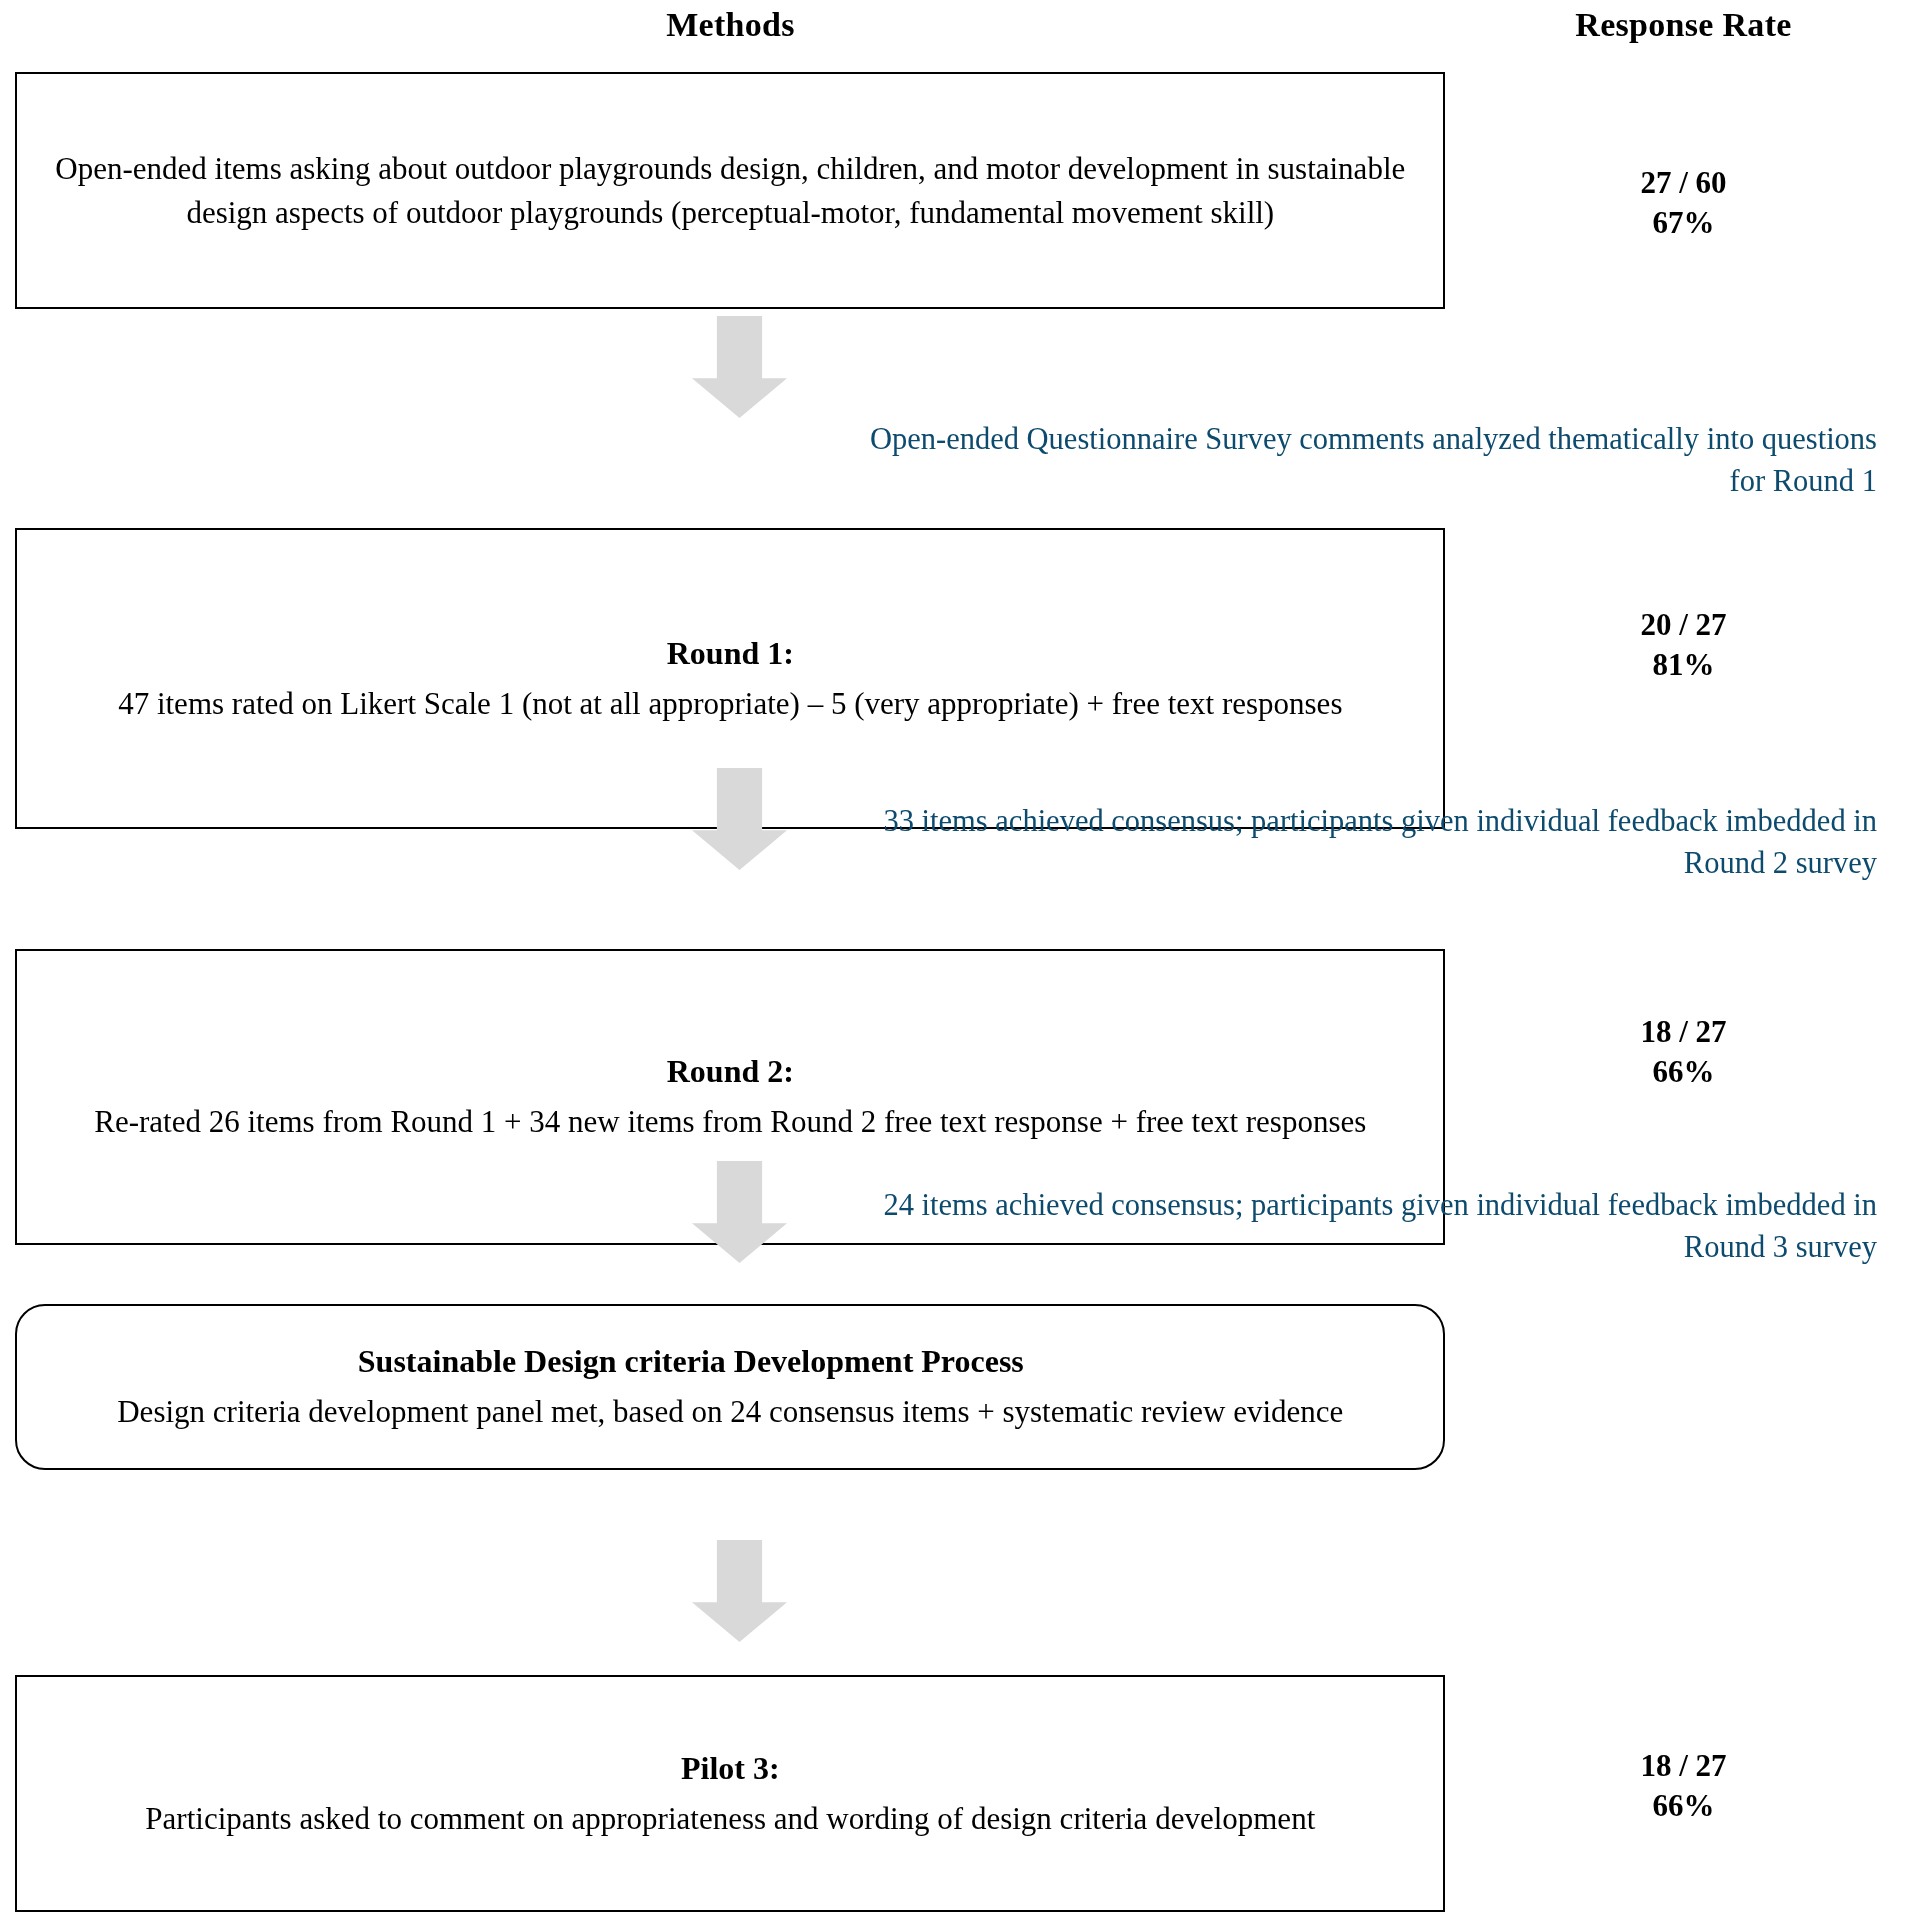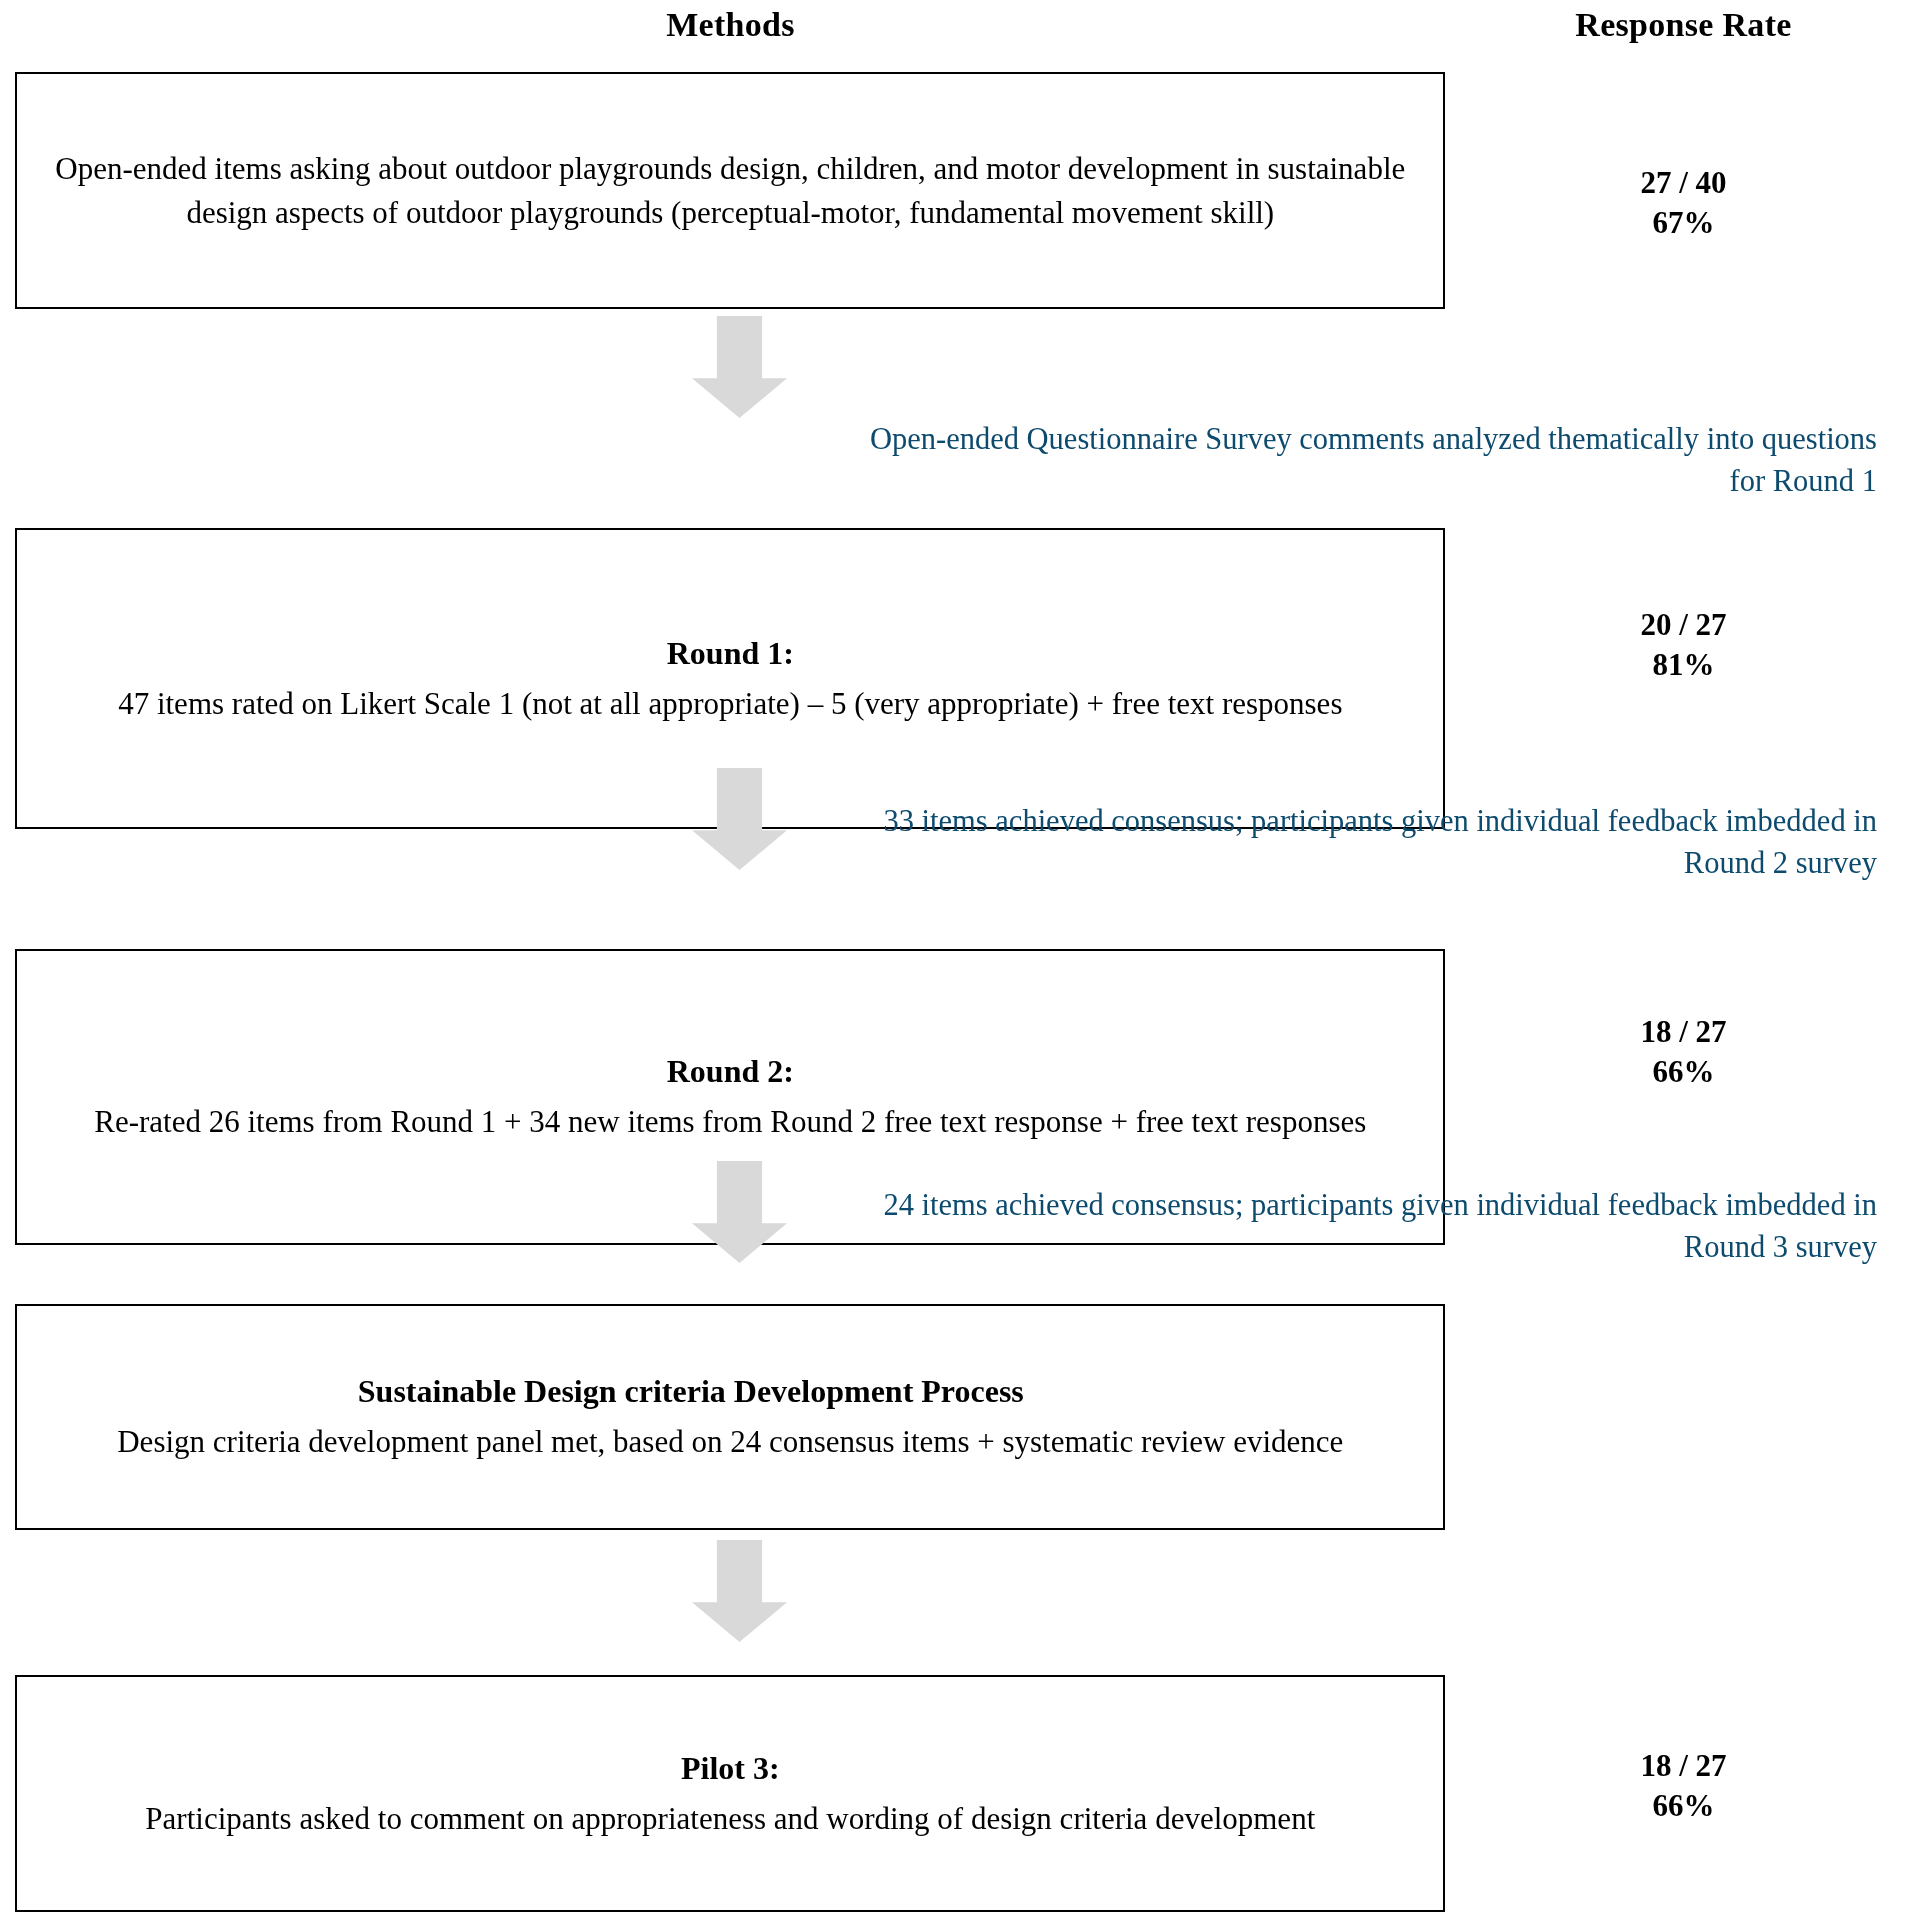--- a/index.html
+++ b/index.html
@@ -65,21 +65,21 @@
   .box-body {
     font-size: 31px;
     line-height: 1.40;
     text-align: center;
     margin: 0;
   }
 
   #box-pilot     { top: 72px;  height: 237px; }
   #box-round1    { top: 528px;  height: 301px; }
   #box-round2    { top: 949px; height: 296px; }
-  #box-criteria  { top: 1304px; height: 226px; }
+  #box-criteria  { top: 1304px; height: 166px; border-radius: 30px; }
   #box-round3    { top: 1675px; height: 237px; }
 
   
   .rate-cell {
     position: absolute;
     left: 1461px;
     width: 445px;
     text-align: center;
     font-weight: bold;
     font-size: 31px;
@@ -121,21 +121,21 @@
 
 <div id="methods-header" class="col-header">Methods</div>
 
 <div id="response-header" class="col-header">Response Rate</div>
 
 <div id="box-pilot" class="flow-box">
   <div class="box-body">Open-ended items asking about outdoor playgrounds design, children, and motor development in sustainable design aspects of outdoor playgrounds (perceptual-motor, fundamental movement skill)</div>
 </div>
 
 <div id="rate-pilot" class="rate-cell">
-  <span class="rate-frac">27 / 40</span>
+  <span class="rate-frac">27 / 60</span>
   <span class="rate-pct">67%</span>
 </div>
 
 <svg id="arrow-1" class="arrow" viewBox="0 0 168 180">
   <polygon points="44,0 124,0 124,110 168,110 84,180 0,110 44,110" fill="#d9d9d9"></polygon>
 </svg>
 <div id="note-1" class="arrow-note">Open-ended Questionnaire Survey comments analyzed thematically into questions for Round 1</div>
 
 <div id="box-round1" class="flow-box">
   <div class="box-title">Round 1:</div>

